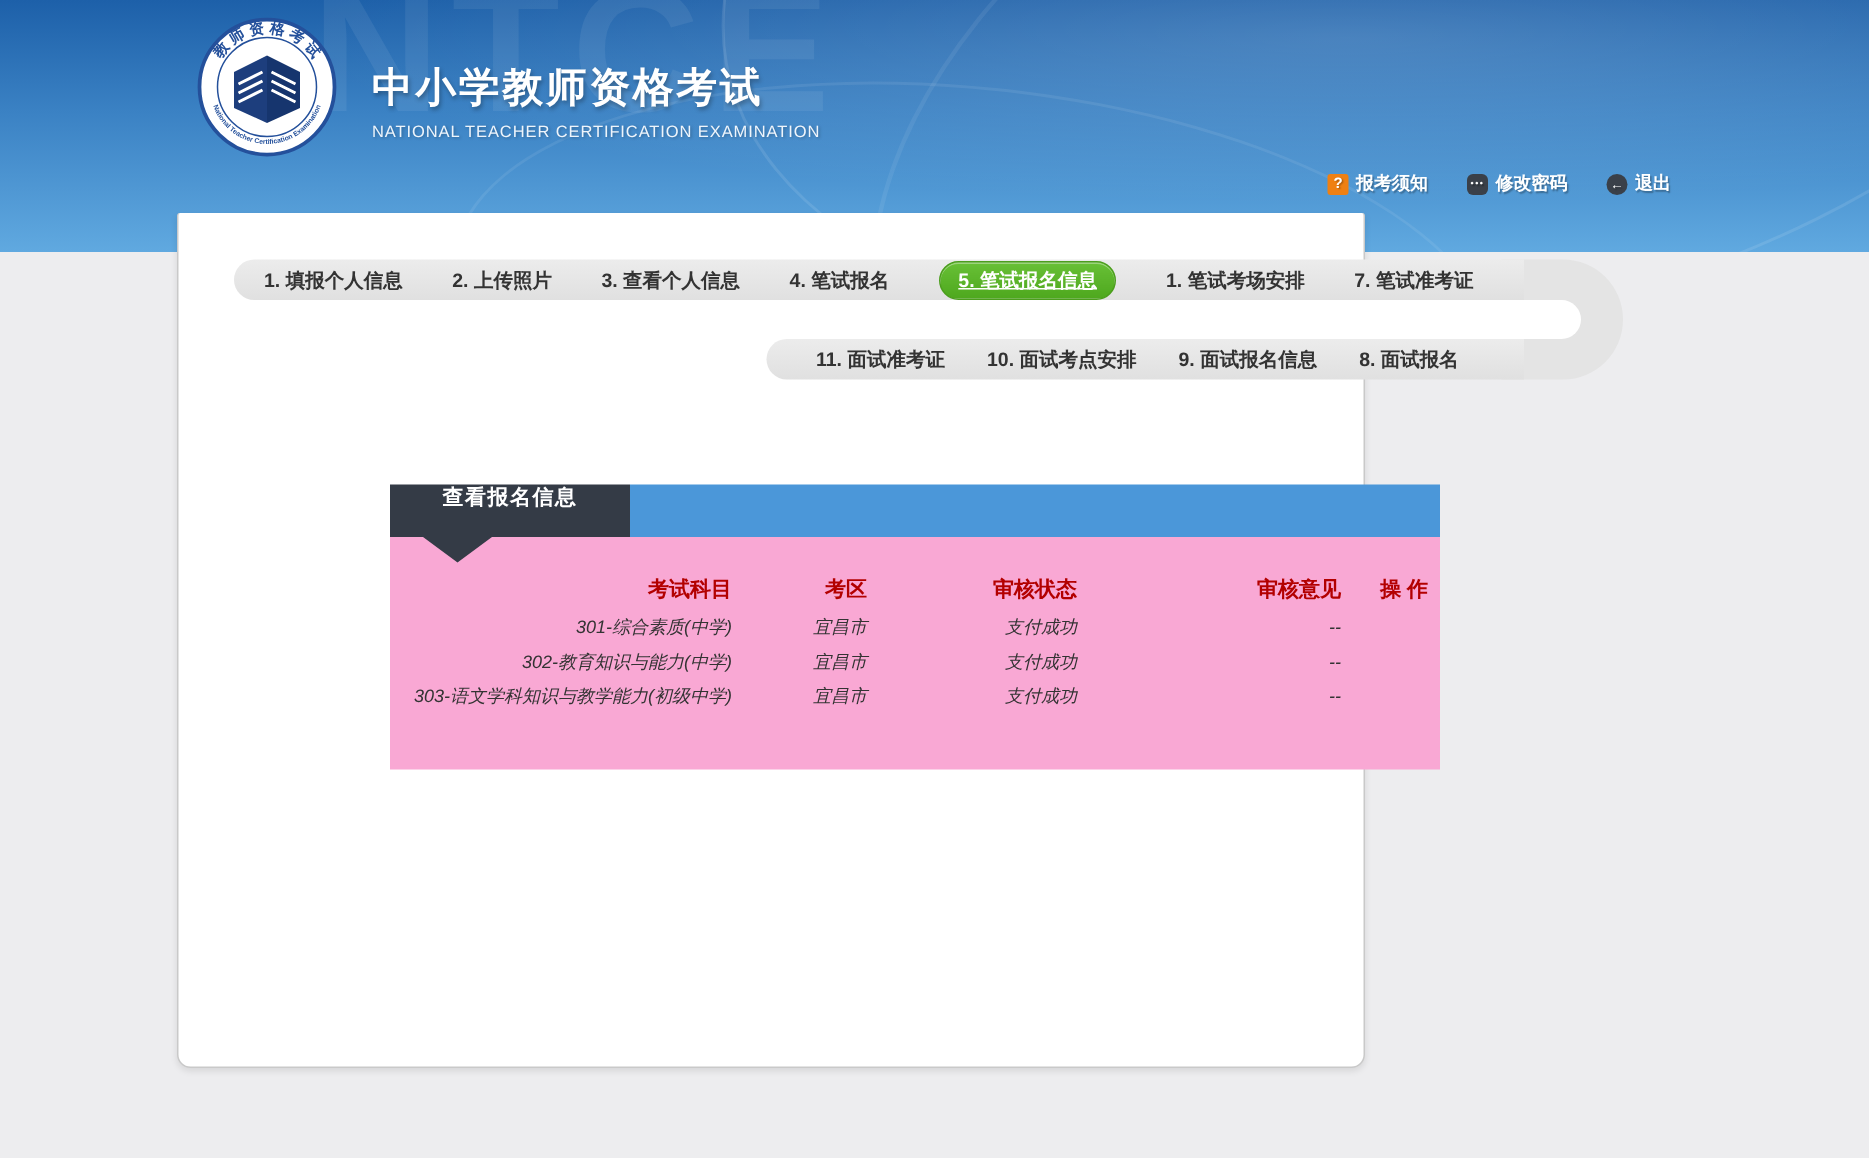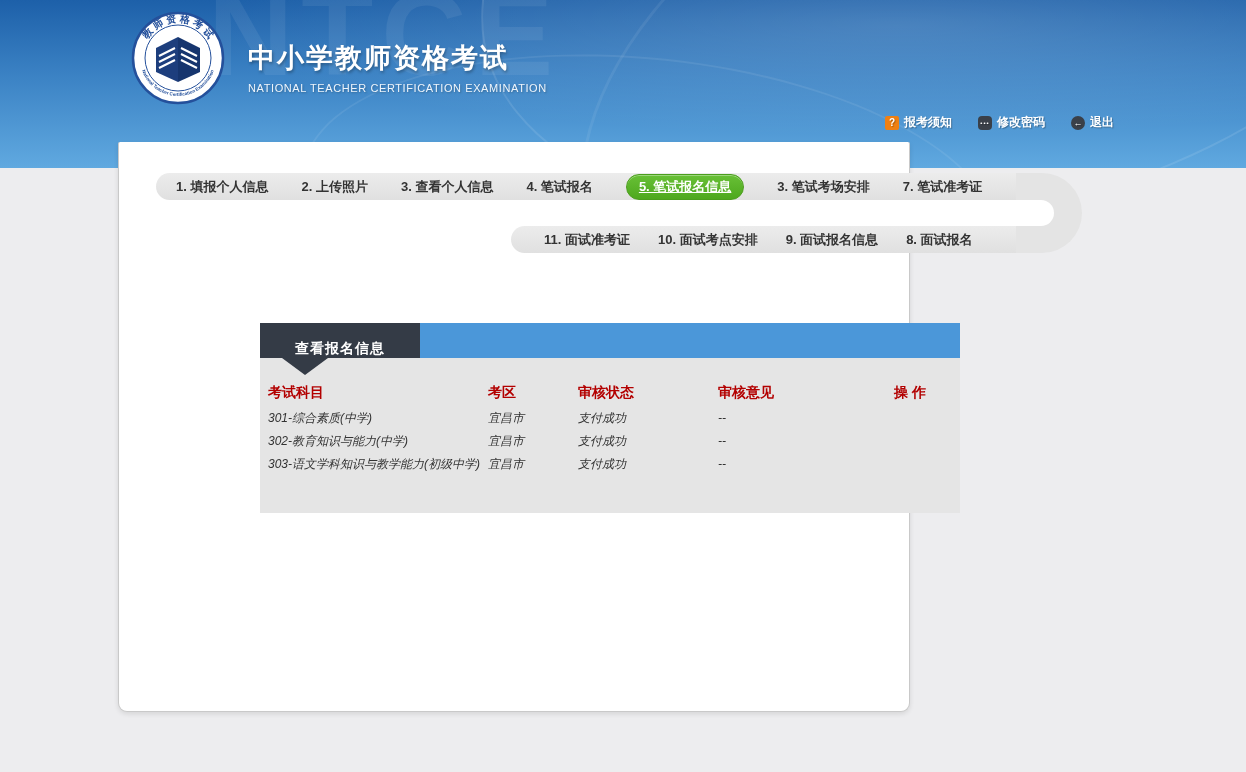--- a/index.html
+++ b/index.html
@@ -86,26 +86,26 @@
     padding:3px 12px; border-radius:13px;
     box-shadow:inset 0 1px 0 rgba(255,255,255,0.35);
     text-decoration:underline;
   }
 
   
   .section { position:absolute; left:141px; top:181px; width:700px; }
   .section-header { display:flex; height:35px; }
   .section-tab { width:160px; background:#343b46; color:#fff;
     font-size:14px; font-weight:bold; letter-spacing:1px;
-    display:flex; align-items:flex-end; justify-content:center; position:relative; }
+    display:flex; align-items:flex-start; justify-content:center; position:relative; }
   .section-tab-arrow { position:absolute; left:22px; top:35px; width:0; height:0;
     border-left:23px solid transparent; border-right:23px solid transparent;
     border-top:17px solid #343b46; }
   .section-bar { flex:1; background:#4b97d9; }
-  .section-body { background:#e5e5e5; height:155px; padding:26px 0 4px 8px; }
+  .section-body { background:#f9a8d4; height:155px; padding:26px 0 4px 8px;text-align:right; }
 
   
   .tbl { display:grid; grid-template-columns:220px 90px 140px 176px 58px; }
   .tbl .th { font-size:14px; font-weight:bold; color:#b30000; height:24px; }
   .tbl .td { font-size:12px; color:#333; height:23px; line-height:20px;font-style:italic; }
 </style>
 </head>
 <body>
 
 <div class="header">
@@ -159,21 +159,21 @@
 <div class="card">
 
   <div class="nav">
     <div class="nav-elbow"></div>
     <div class="nav-bar1">
       <span class="step">1. 填报个人信息</span>
       <span class="step">2. 上传照片</span>
       <span class="step">3. 查看个人信息</span>
       <span class="step">4. 笔试报名</span>
       <span class="step active">5. 笔试报名信息</span>
-      <span class="step">3. 笔试考场安排</span>
+      <span class="step">1. 笔试考场安排</span>
       <span class="step">7. 笔试准考证</span>
     </div>
     <div class="nav-gap"></div>
     <div class="nav-bar2">
       <span class="step">11. 面试准考证</span>
       <span class="step">10. 面试考点安排</span>
       <span class="step">9. 面试报名信息</span>
       <span class="step">8. 面试报名</span>
     </div>
   </div>

